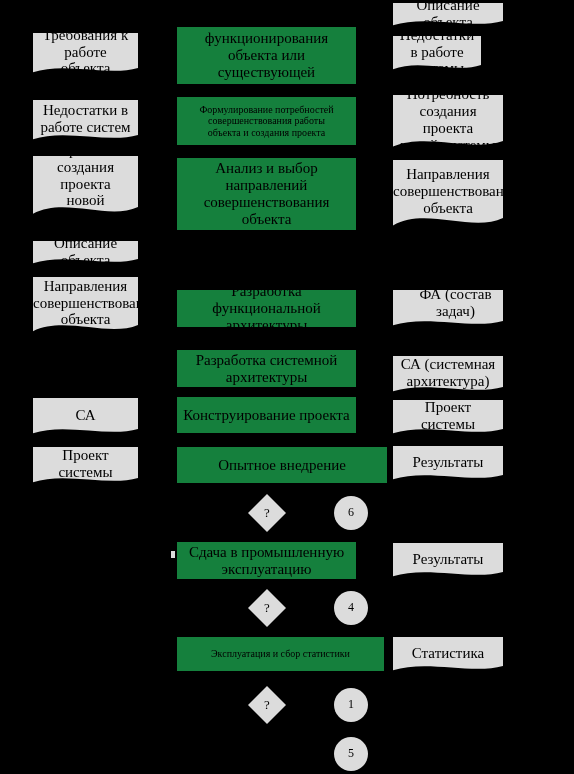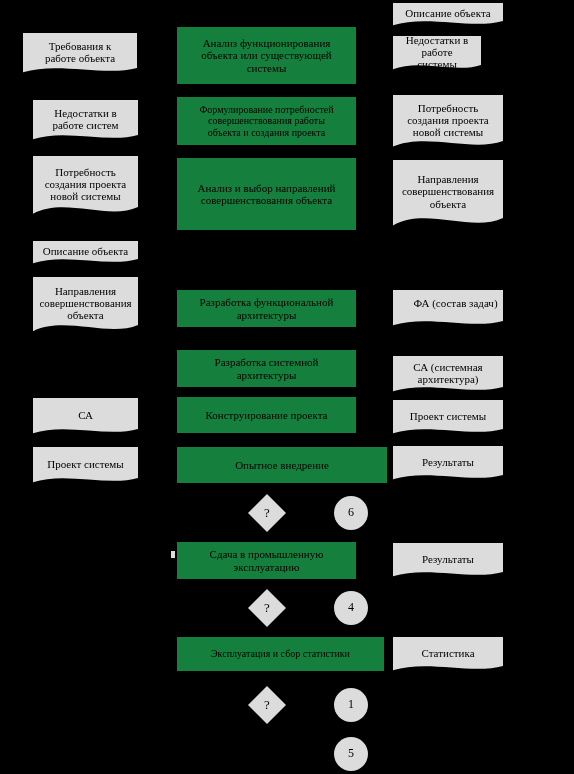--- a/index.html
+++ b/index.html
@@ -85,32 +85,32 @@
     position: relative;
     z-index: 2;
   }
 
   
   .tick {
     position: absolute;
     background: #dcdcdc;
   }
 
-  .t13 { font-size: 11px; }
+  .t13 { font-size: 15px; }
   .t12 { font-size: 10px; }
   .tnum { font-size: 12px; }
   .tq { font-size: 13px; }
 </style>
 </head>
 <body>
 
 <div id="canvas">
 
   <div class="tick" style="left:171px; top:551px; width:4px; height:7px;"></div>
-<div class="node doc t13" style="left: 23px; top: 33px; width: 114px; height: 42px;">
+<div class="node doc t13" style="left: 33px; top: 33px; width: 105px; height: 42px;">
       <svg viewBox="0 0 105 42" preserveAspectRatio="none">
         <path d="M0,0 L105,0 L105,35 C75.6,43.75 31.5,28.35 0,39.34 Z" fill="#dcdcdc"></path>
       </svg>
       <div class="label" style="margin-bottom: 4px;">Требования к<br>работе объекта</div>
     </div>
     <div class="node doc t13" style="left: 33px; top: 100px; width: 105px; height: 42px;">
       <svg viewBox="0 0 105 42" preserveAspectRatio="none">
         <path d="M0,0 L105,0 L105,35 C75.6,43.75 31.5,28.35 0,39.34 Z" fill="#dcdcdc"></path>
       </svg>
       <div class="label" style="margin-bottom: 4px;">Недостатки в<br>работе систем</div>

